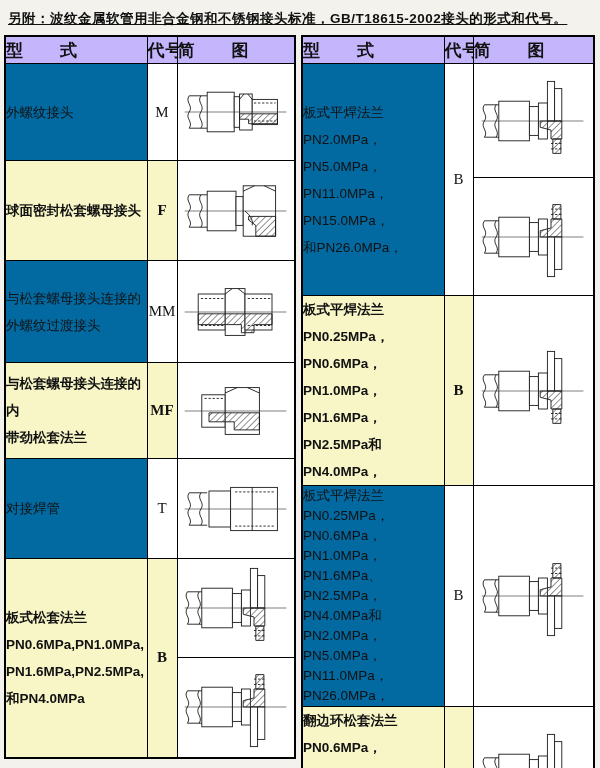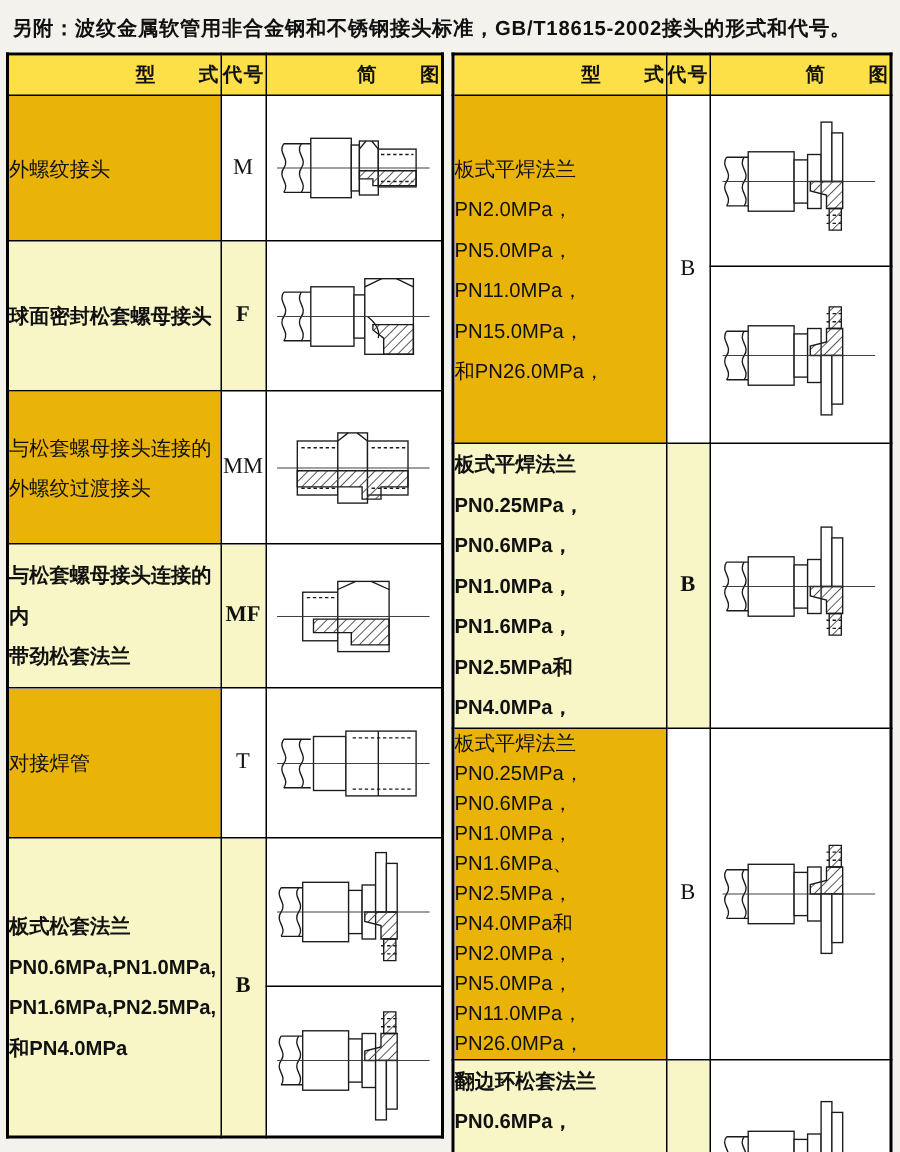--- a/index.html
+++ b/index.html
@@ -9,54 +9,55 @@
     font-family:"Liberation Sans","DejaVu Sans",sans-serif;
     color:#111;
     overflow:hidden;
   }
   .page-title{
     font-weight:bold;
     font-size:13.5px;
     padding:10px 6px 7px 8px;
     letter-spacing:.5px;
     white-space:nowrap;
+    text-decoration:underline;
   }
   .tables{
     display:flex;
     gap:5px;
     padding:0 0 0 4px;
     align-items:flex-start;
   }
   table.fit{
     border-collapse:collapse;
     table-layout:fixed;
     background:#fff;
     border:2px solid #000;
   }
   table.fit td, table.fit th{
     border:1px solid #000;
     padding:0;
     overflow:hidden;
   }
   th.hdr{
-    background:#fde047;
+    background:#c4b5fd;
     font-weight:bold;
-    font-size:13px;
+    font-size:17px;
     height:26px;
-    text-align:right;
+    text-align:left;
     letter-spacing:1px;
     white-space:pre;
   }
   td.type-cell{
     vertical-align:middle;
     font-size:13.5px;
     line-height:2.0;
     padding:4px 4px 4px 13px;
     white-space:pre-line;
-    background:#eab308;
+    background:#0369a1;
   }
   td.type-cell.tight{ line-height:1.48; }
   td.code-cell{
     text-align:center;
     vertical-align:middle;
     font-family:"Liberation Serif","DejaVu Serif",serif;
     font-size:15px;
     background:#fff;
   }
   td.hl{ background:#f8f6c6;font-weight:bold; }

